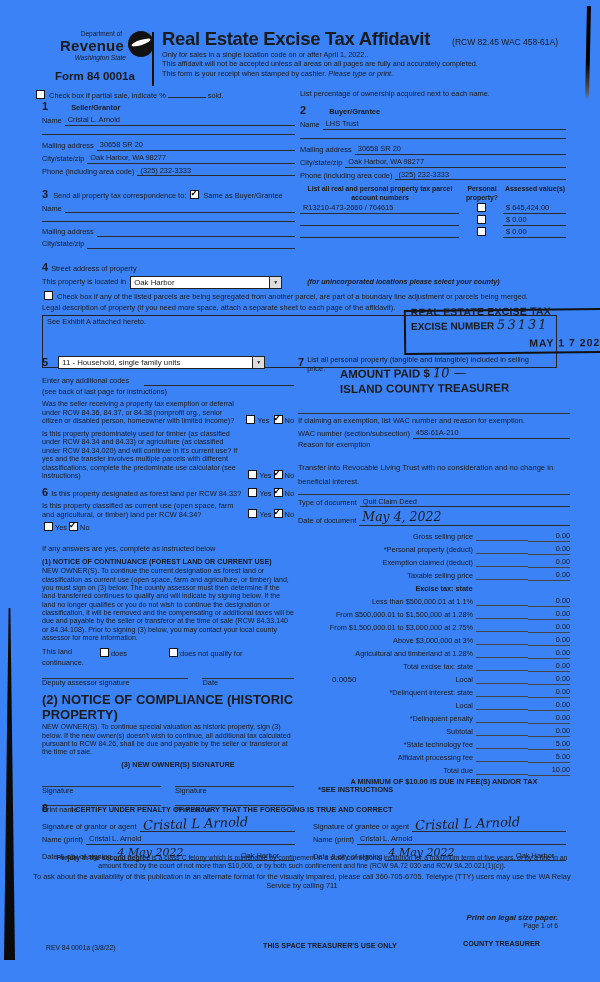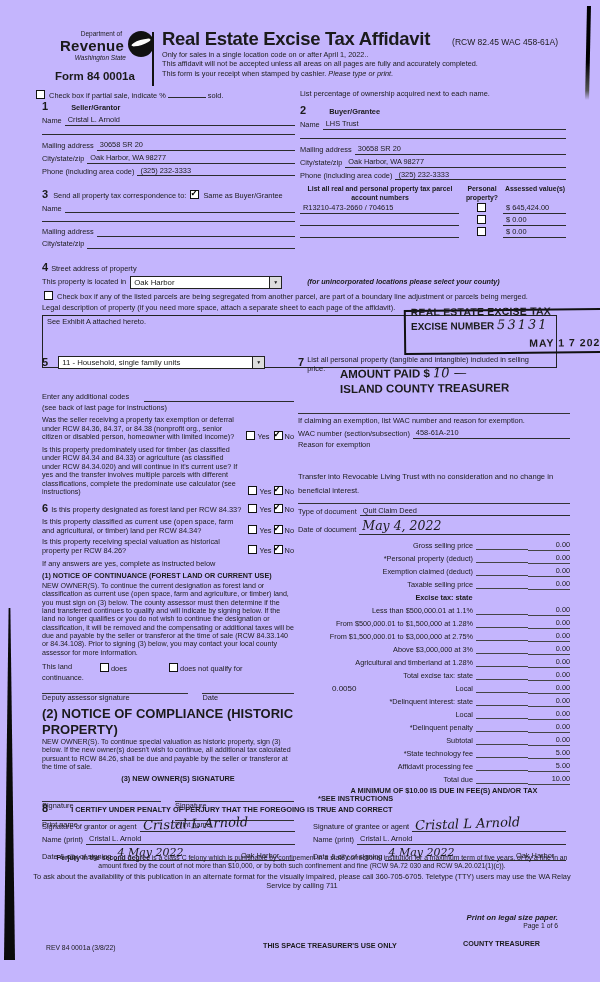--- a/index.html
+++ b/index.html
@@ -1,16 +1,16 @@
 <!DOCTYPE html>
 <html><head>
 <meta charset="utf-8">
 <style>
   html,body{margin:0;padding:0;background:#888;}
-  #page{position:relative;width:600px;height:982px;background:#c4b5fd;color:#1b1b1b;
+  #page{position:relative;width:600px;height:982px;background:#3b82f6;color:#1b1b1b;
         font-family:"Liberation Sans",sans-serif;font-size:7.4px;line-height:1.18;overflow:hidden;}
   b,.b{font-weight:bold;padding-left:20px;}
   .abs{position:absolute;}
   
   #logo-block{position:absolute;left:52px;top:30px;width:96px;text-align:right;}
   #dept-line{font-size:6.5px;margin-right:26px;}
   #brand{font-size:15px;font-weight:bold;letter-spacing:.2px;margin-right:24px;margin-top:-1px;}
   #state-line{font-size:6.5px;font-style:italic;margin-right:22px;}
   #logo-glyph{position:absolute;right:-6px;top:1px;width:26px;height:26px;border-radius:50%;
     background:radial-gradient(circle at 35% 40%, #111 58%, #111 100%);}
@@ -232,21 +232,21 @@
   </div>
 
   <div id="mainL">
     <div style="display:flex;align-items:center;">
       <span class="secnum" style="margin-right:10px;">5</span>
       <span class="dd" style="flex:1;max-width:205px;">
         <span class="ddtext" style="flex:1;">11 - Household, single family units</span>
         <span class="arrow">▼</span>
       </span>
     </div>
-    <div class="fline" style="margin-top:24px;gap:12px;">
+    <div class="fline" style="margin-top:8px;gap:12px;">
         <span class="flabel">Enter any additional codes</span>
         <span class="fval"></span>
       </div>
     <div style="margin-top:2px;">(see back of last page for instructions)</div>
     <div class="q" style="margin-top:4px;">
       <span class="qtext" style="font-size:7.2px;">Was the seller receiving a property tax exemption or deferral under RCW 84.36, 84.37, or 84.38 (nonprofit org., senior citizen or disabled person, homeowner with limited income)?</span>
       <span class="yn"><span class="cb"></span><span>Yes</span>
         <span class="cb checked"></span><span>No</span></span>
     </div>
     <div class="q" style="margin-top:4px;">
@@ -256,24 +256,23 @@
 
     <div class="q" style="margin-top:5px;">
       <span class="qtext"><span class="secnum">6</span><span>Is this property designated as forest land per RCW 84.33?</span></span>
       <span class="yn"><span class="cb"></span><span>Yes</span><span class="cb checked"></span><span>No</span></span>
     </div>
     <div class="q">
       <span class="qtext">Is this property classified as current use (open space, farm and agricultural, or timber) land per RCW 84.34?</span>
       <span class="yn"><span class="cb"></span><span>Yes</span><span class="cb checked"></span><span>No</span></span>
     </div>
     <div class="q">
-      <span class="qtext">Is this property receiving special valuation as historical property per RCW 84.26?</span>
       <span class="yn"><span class="cb"></span><span>Yes</span><span class="cb checked"></span><span>No</span></span>
     </div>
-    <div style="margin-top:4px;">If any answers are yes, complete as instructed below</div>
+    <div style="margin-top:12px;">If any answers are yes, complete as instructed below</div>
     <div class="notice-title" style="font-size:7.2px;">(1) NOTICE OF CONTINUANCE (FOREST LAND OR CURRENT USE)</div>
     <div class="body-text" style="font-size:7.1px;">NEW OWNER(S). To continue the current designation as forest land or classification as current use (open space, farm and agriculture, or timber) land, you must sign on (3) below. The county assessor must then determine if the land transferred continues to qualify and will indicate by signing below. If the land no longer qualifies or you do not wish to continue the designation or classification, it will be removed and the compensating or additional taxes will be due and payable by the seller or transferor at the time of sale (RCW 84.33.140 or 84.34.108). Prior to signing (3) below, you may contact your local county assessor for more information.</div>
     <div style="margin-top:6px;display:flex;width:92%;">
       <span>This land</span>
       <span style="margin-left:26px;"><span class="cb"></span><span>does</span></span>
       <span style="margin-left:40px;"><span class="cb"></span><span>does not qualify for</span></span>
     </div>
     <div>continuance.</div>
     <div style="display:flex;column-gap:14px;margin-top:10px;">
       <div style="flex:1.6;border-top:1px solid #333;"></div>
@@ -313,21 +312,21 @@
         <span id="paid-amt" class="hw">10 —</span></div>
       <div id="paid-line2">ISLAND COUNTY TREASURER</div>
     </div>
     <div class="hr" style="margin-top:40px;"></div>
     <div>If claiming an exemption, list WAC number and reason for exemption.</div>
     <div class="fline">
         <span class="flabel">WAC number (section/subsection)</span>
         <span class="fval">458-61A-210</span>
       </div>
     <div style="margin-top:2px;">Reason for exemption</div>
-    <div style="margin-top:20px;line-height:1.9;font-size:7.6px;">Transfer into Revocable Living Trust with no consideration and no change in beneficial interest.</div>
+    <div style="margin-top:11px;line-height:1.9;font-size:7.6px;">Transfer into Revocable Living Trust with no consideration and no change in beneficial interest.</div>
     <div class="hr" style="margin-top:4px;"></div>
     <div class="fline" style="margin-top:1px;">
         <span class="flabel">Type of document</span>
         <span class="fval">Quit Claim Deed</span>
       </div>
     <div class="fline" style="height:15px;">
         <span class="flabel">Date of document</span>
         <span class="fval hw" style="font-size:12.5px;">May 4, 2022</span>
       </div>
     <div id="tax-rows" style="margin-top:3px;">

